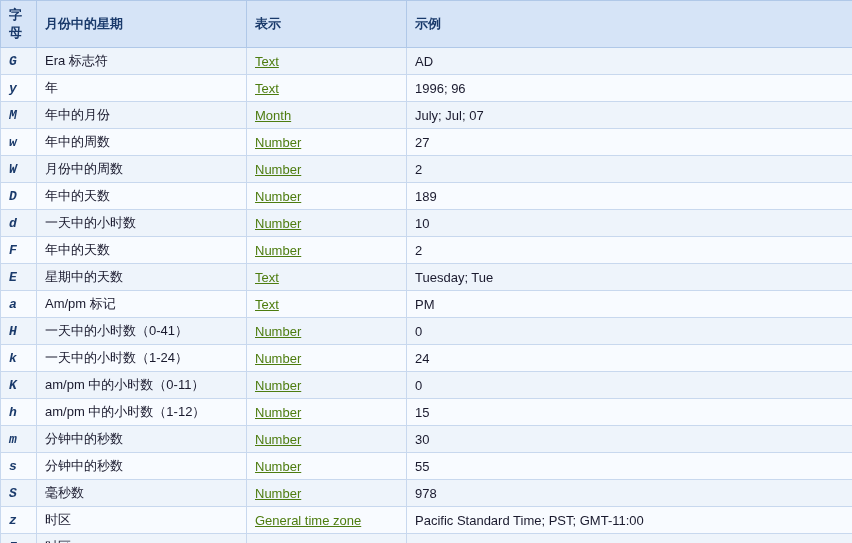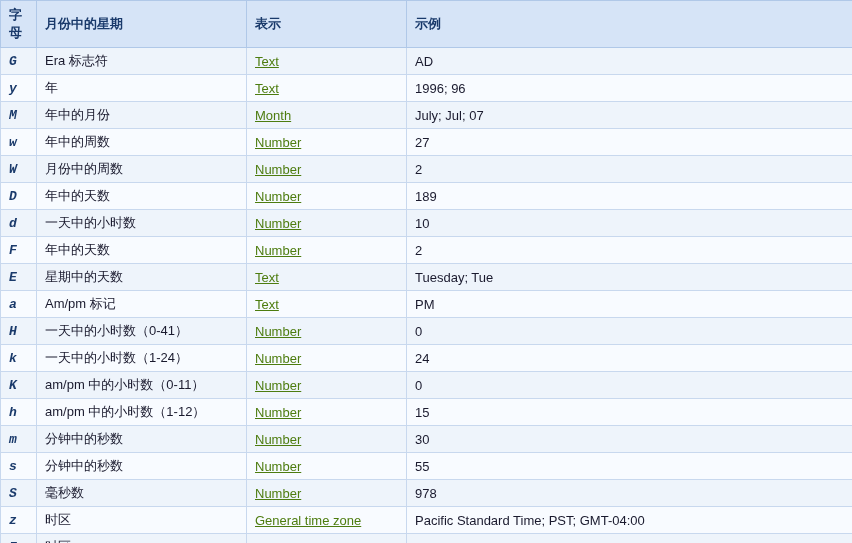--- a/index.html
+++ b/index.html
@@ -179,21 +179,21 @@
         <tr>
           <td class="letter-cell">S</td>
           <td>毫秒数</td>
           <td class="link-cell"><a href="#">Number</a></td>
           <td>978</td>
         </tr>
         <tr>
           <td class="letter-cell">z</td>
           <td>时区</td>
           <td class="link-cell"><a href="#">General time zone</a></td>
-          <td>Pacific Standard Time; PST; GMT-04:00</td>
+          <td>Pacific Standard Time; PST; GMT-11:00</td>
         </tr>
         <tr>
           <td class="letter-cell">Z</td>
           <td>时区</td>
           <td class="link-cell"><a href="#">RFC 822 time zone</a></td>
           <td>-0800</td>
         </tr>
       </tbody>
   </table>
 

